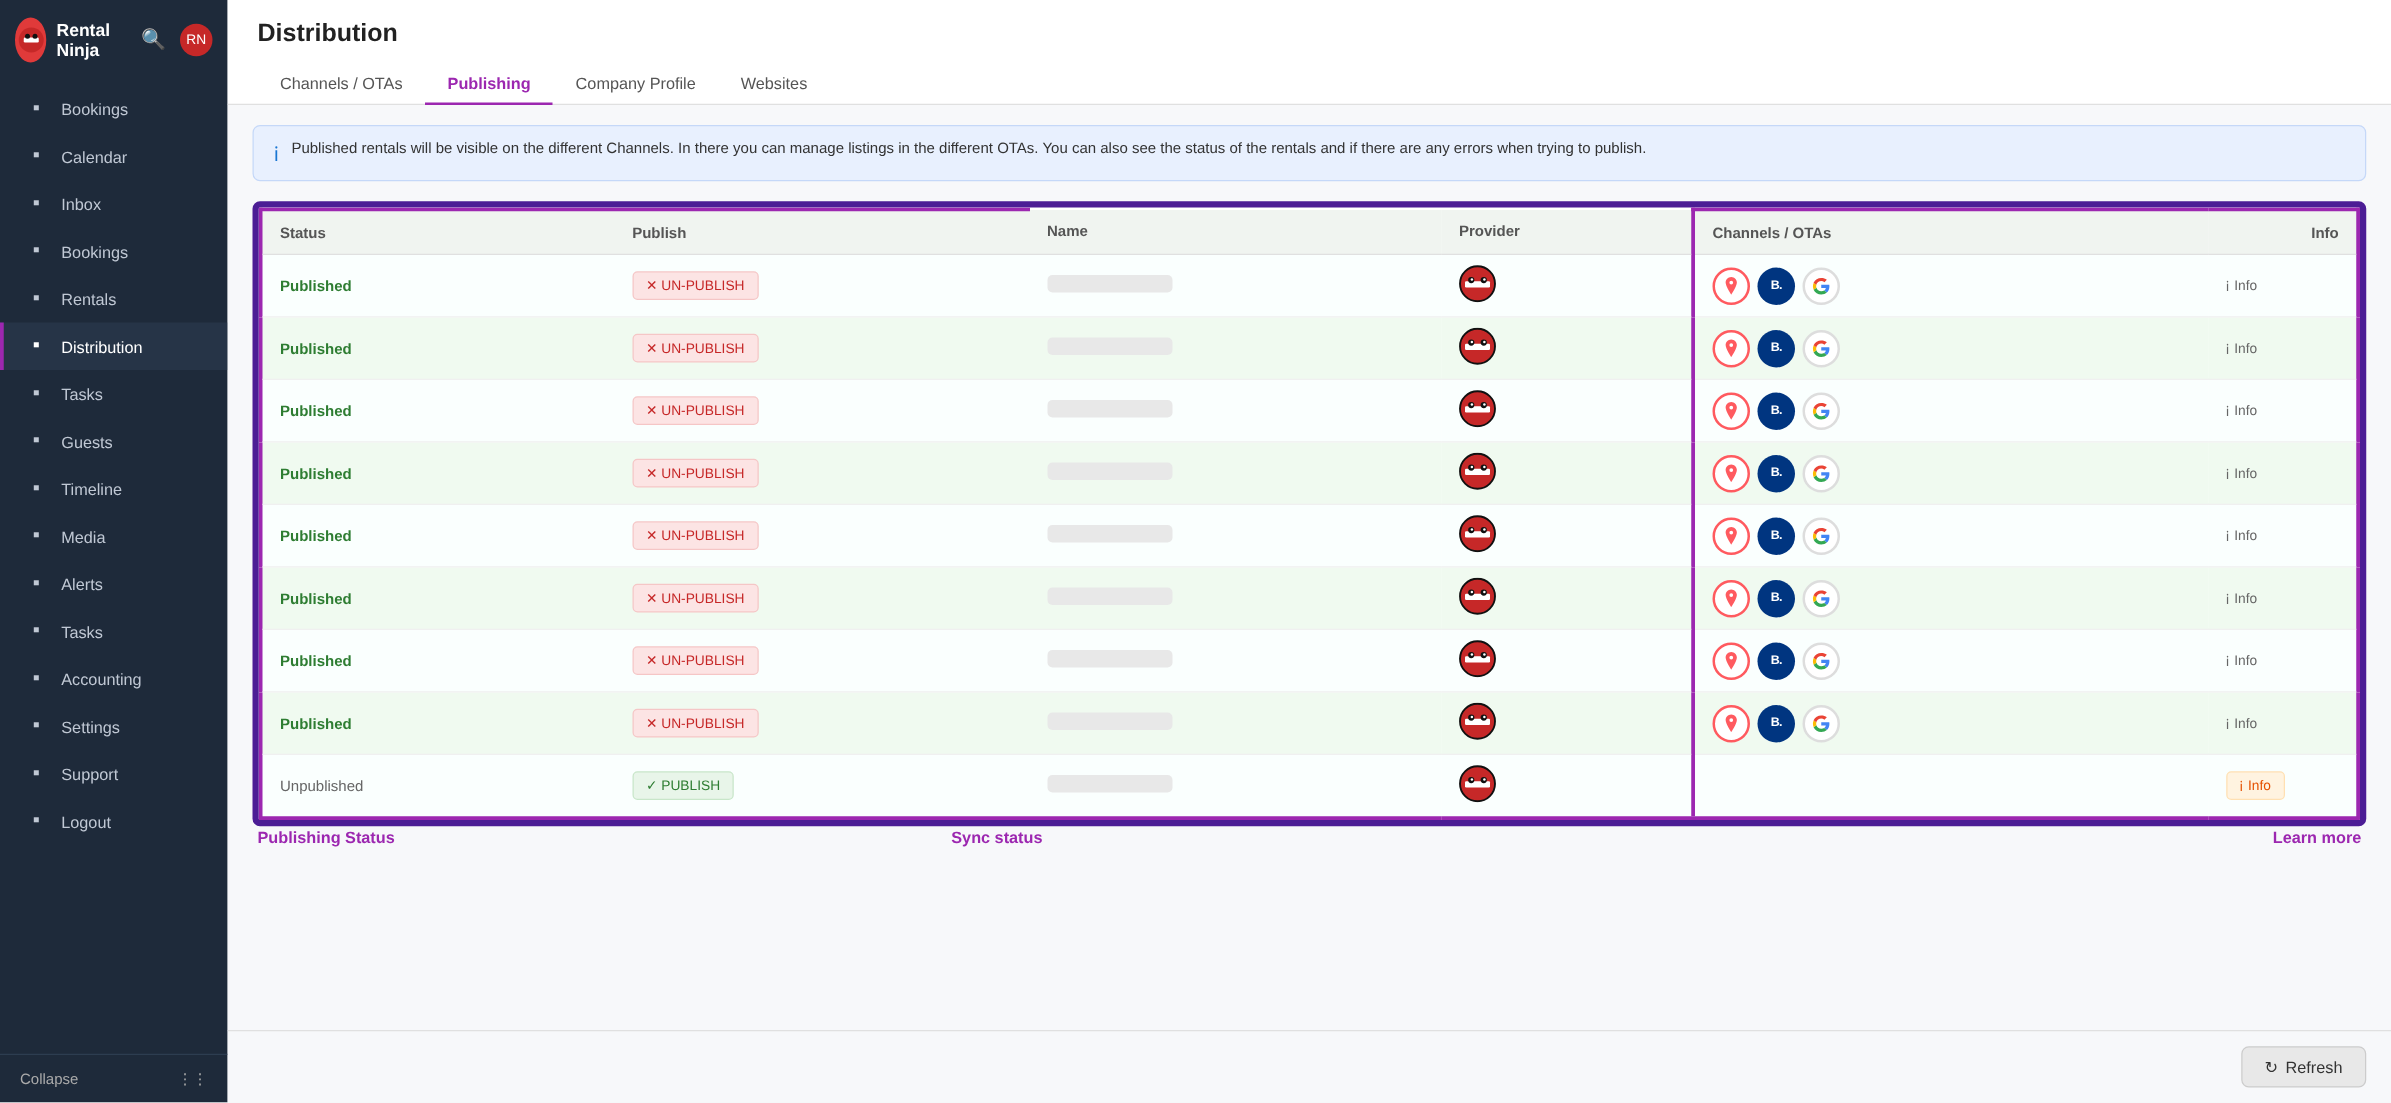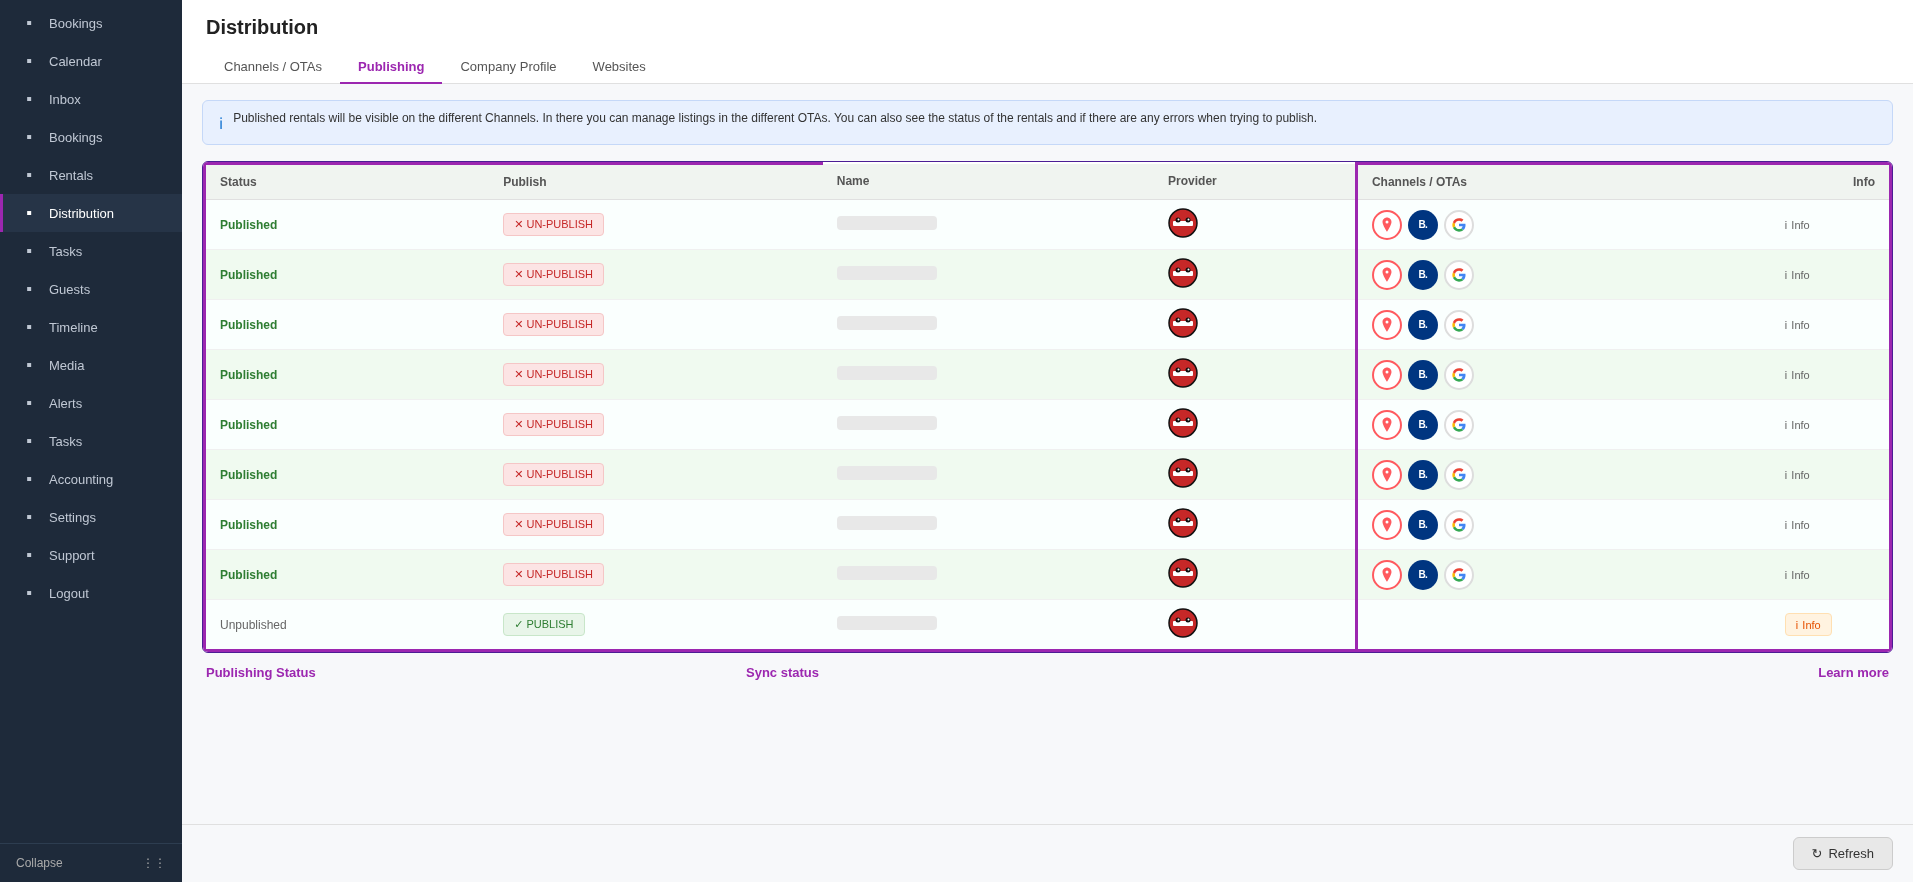--- a/index.html
+++ b/index.html
@@ -77,21 +77,21 @@
       background: #e8f0fe; border: 1px solid #c5d8f8;
       border-radius: 6px; padding: 10px 16px;
       display: flex; align-items: flex-start; gap: 10px;
       font-size: 12px; color: #333; margin-bottom: 16px;
     }
     .info-banner-icon { color: #1976d2; font-size: 16px; margin-top: 1px; }
 
     
     .table-wrapper {
       background: #fff; border-radius: 6px;
-      border: 1px solid #4c1d95; overflow: hidden;
+      border: 5px solid #4c1d95; overflow: hidden;
     }
     .table { width: 100%; border-collapse: collapse; }
     .table th {
       background: #f0f4f0; text-align: left;
       padding: 10px 14px; font-size: 12px; font-weight: 600; color: #555;
       border-bottom: 1px solid #e0e0e0;
     }
     .table td {
       padding: 8px 14px; font-size: 12px; color: #333;
       border-bottom: 1px solid #f0f0f0; vertical-align: middle;
@@ -147,20 +147,37 @@
     ::-webkit-scrollbar-track { background: #f0f0f0; }
     ::-webkit-scrollbar-thumb { background: #ccc; border-radius: 3px; }
 
     .th-channels { min-width: 160px; }
 
   </style>
 </head>
 <body>
 
 <div class="sidebar">
+  <div class="sidebar-header">
+    <div class="sidebar-logo">
+      <svg width="22" height="22" viewBox="0 0 22 22">
+        <circle cx="11" cy="11" r="10" fill="#c62828"></circle>
+        <rect x="5" y="9" width="12" height="4" rx="1" fill="white"></rect>
+        <circle cx="8" cy="8" r="2" fill="#111"></circle>
+        <circle cx="14" cy="8" r="2" fill="#111"></circle>
+      </svg>
+    </div>
+    <span class="sidebar-brand">Rental Ninja</span>
+    <div class="sidebar-icons">
+      <button class="sidebar-icon-btn">🔍</button>
+      <button class="sidebar-icon-btn">
+        <div style="width:26px;height:26px;border-radius:50%;background:#c62828;display:flex;align-items:center;justify-content:center;font-size:11px;color:white;">RN</div>
+      </button>
+    </div>
+  </div>
   <nav class="sidebar-nav">
     <div class="nav-item">
       <span class="nav-item-icon">▪</span>
       <span>Bookings</span>
     </div>
     <div class="nav-item">
       <span class="nav-item-icon">▪</span>
       <span>Calendar</span>
     </div>
     <div class="nav-item">
@@ -631,21 +648,21 @@
                   <div class="channel-icons"></div>
                 </td>
                 <td style="text-align: right; border-right: 3px solid rgb(156, 39, 176); border-bottom: 3px solid rgb(156, 39, 176); border-bottom-right-radius: 4px;">
                   <button class="info-btn"><span>ℹ</span> Info</button>
                 </td>
               </tr>
             </tbody>
         </table>
       </div>
 
-      <div style="display:flex; gap:0; margin-top: 10px; padding: 0 4px;">
+      <div style="display:flex; gap:15px; padding: 0 4px;">
         <div style="width:340px;">
           <span class="annotation">Publishing Status</span>
         </div>
         <div style="width:440px; text-align:left; padding-left: 200px;">
           <span class="annotation">Sync status</span>
         </div>
         <div style="flex:1; text-align:right;">
           <span class="annotation">Learn more</span>
         </div>
       </div>

